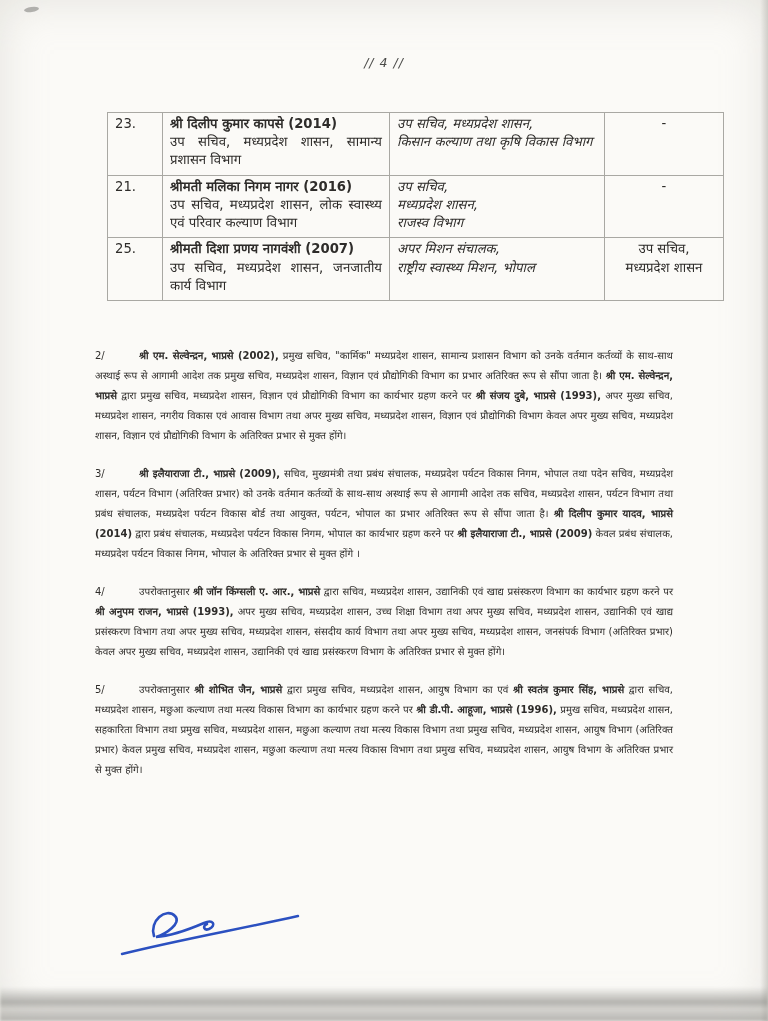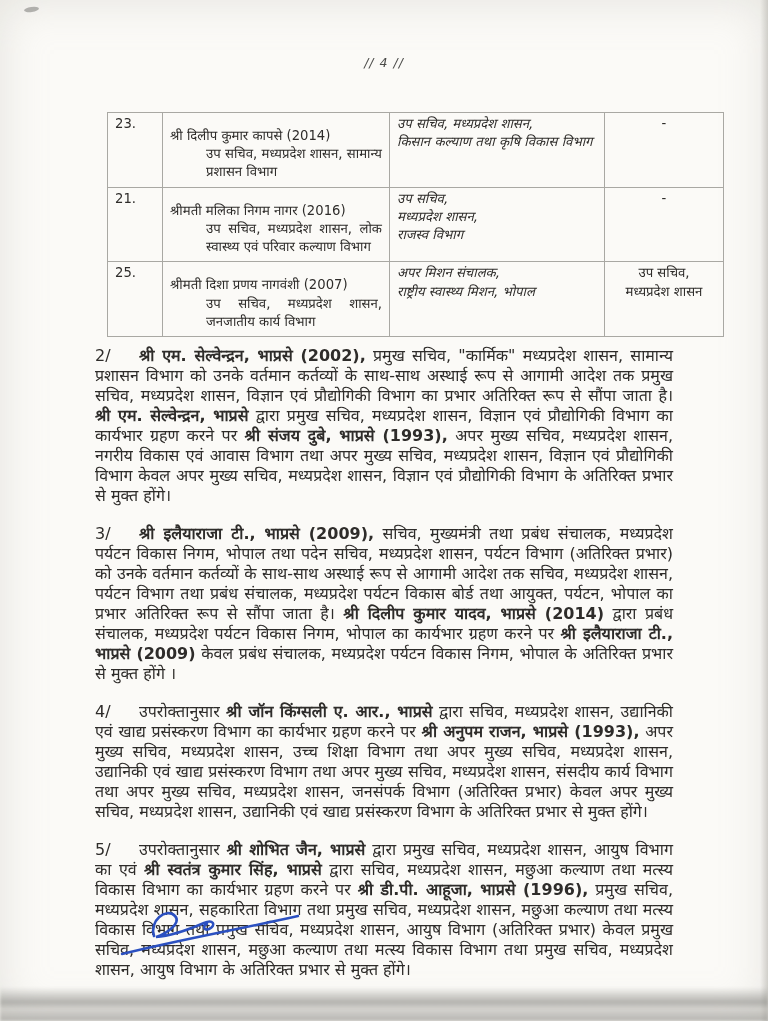--- a/index.html
+++ b/index.html
@@ -32,25 +32,25 @@
     border:1px solid #a9a8a3;
     padding:2px 7px 5px 7px;
     vertical-align:top;
     font-size:13.2px;
     line-height:1.38;
   }
   td.c-sno{width:40px;}
   td.c-officer{width:212px;}
   td.c-posting{width:200px;white-space:pre-line;font-style:italic;}
   td.c-remark{width:104px;text-align:center;white-space:pre-line;}
-  .officer-name{font-weight:400;margin-top:12px;}
-  .officer-rest{text-align:justify;margin-left:36px;}
+  .officer-name{font-weight:700;}
+  .officer-rest{text-align:justify;}
   .paras{
     position:absolute;left:95px;top:346px;width:578px;
-    font-size:16px;line-height:20px;
+    font-size:10px;line-height:20px;
     text-align:justify;
   }
   .para{margin:0 0 18px 0;}
   .pnum{display:inline-block;width:44px;}
   .run.bold{font-weight:700;}
   .signature{
     position:absolute;left:116px;top:884px;width:200px;height:80px;
   }
   .shadow-bottom{
     position:absolute;left:0;right:0;bottom:0;height:34px;

